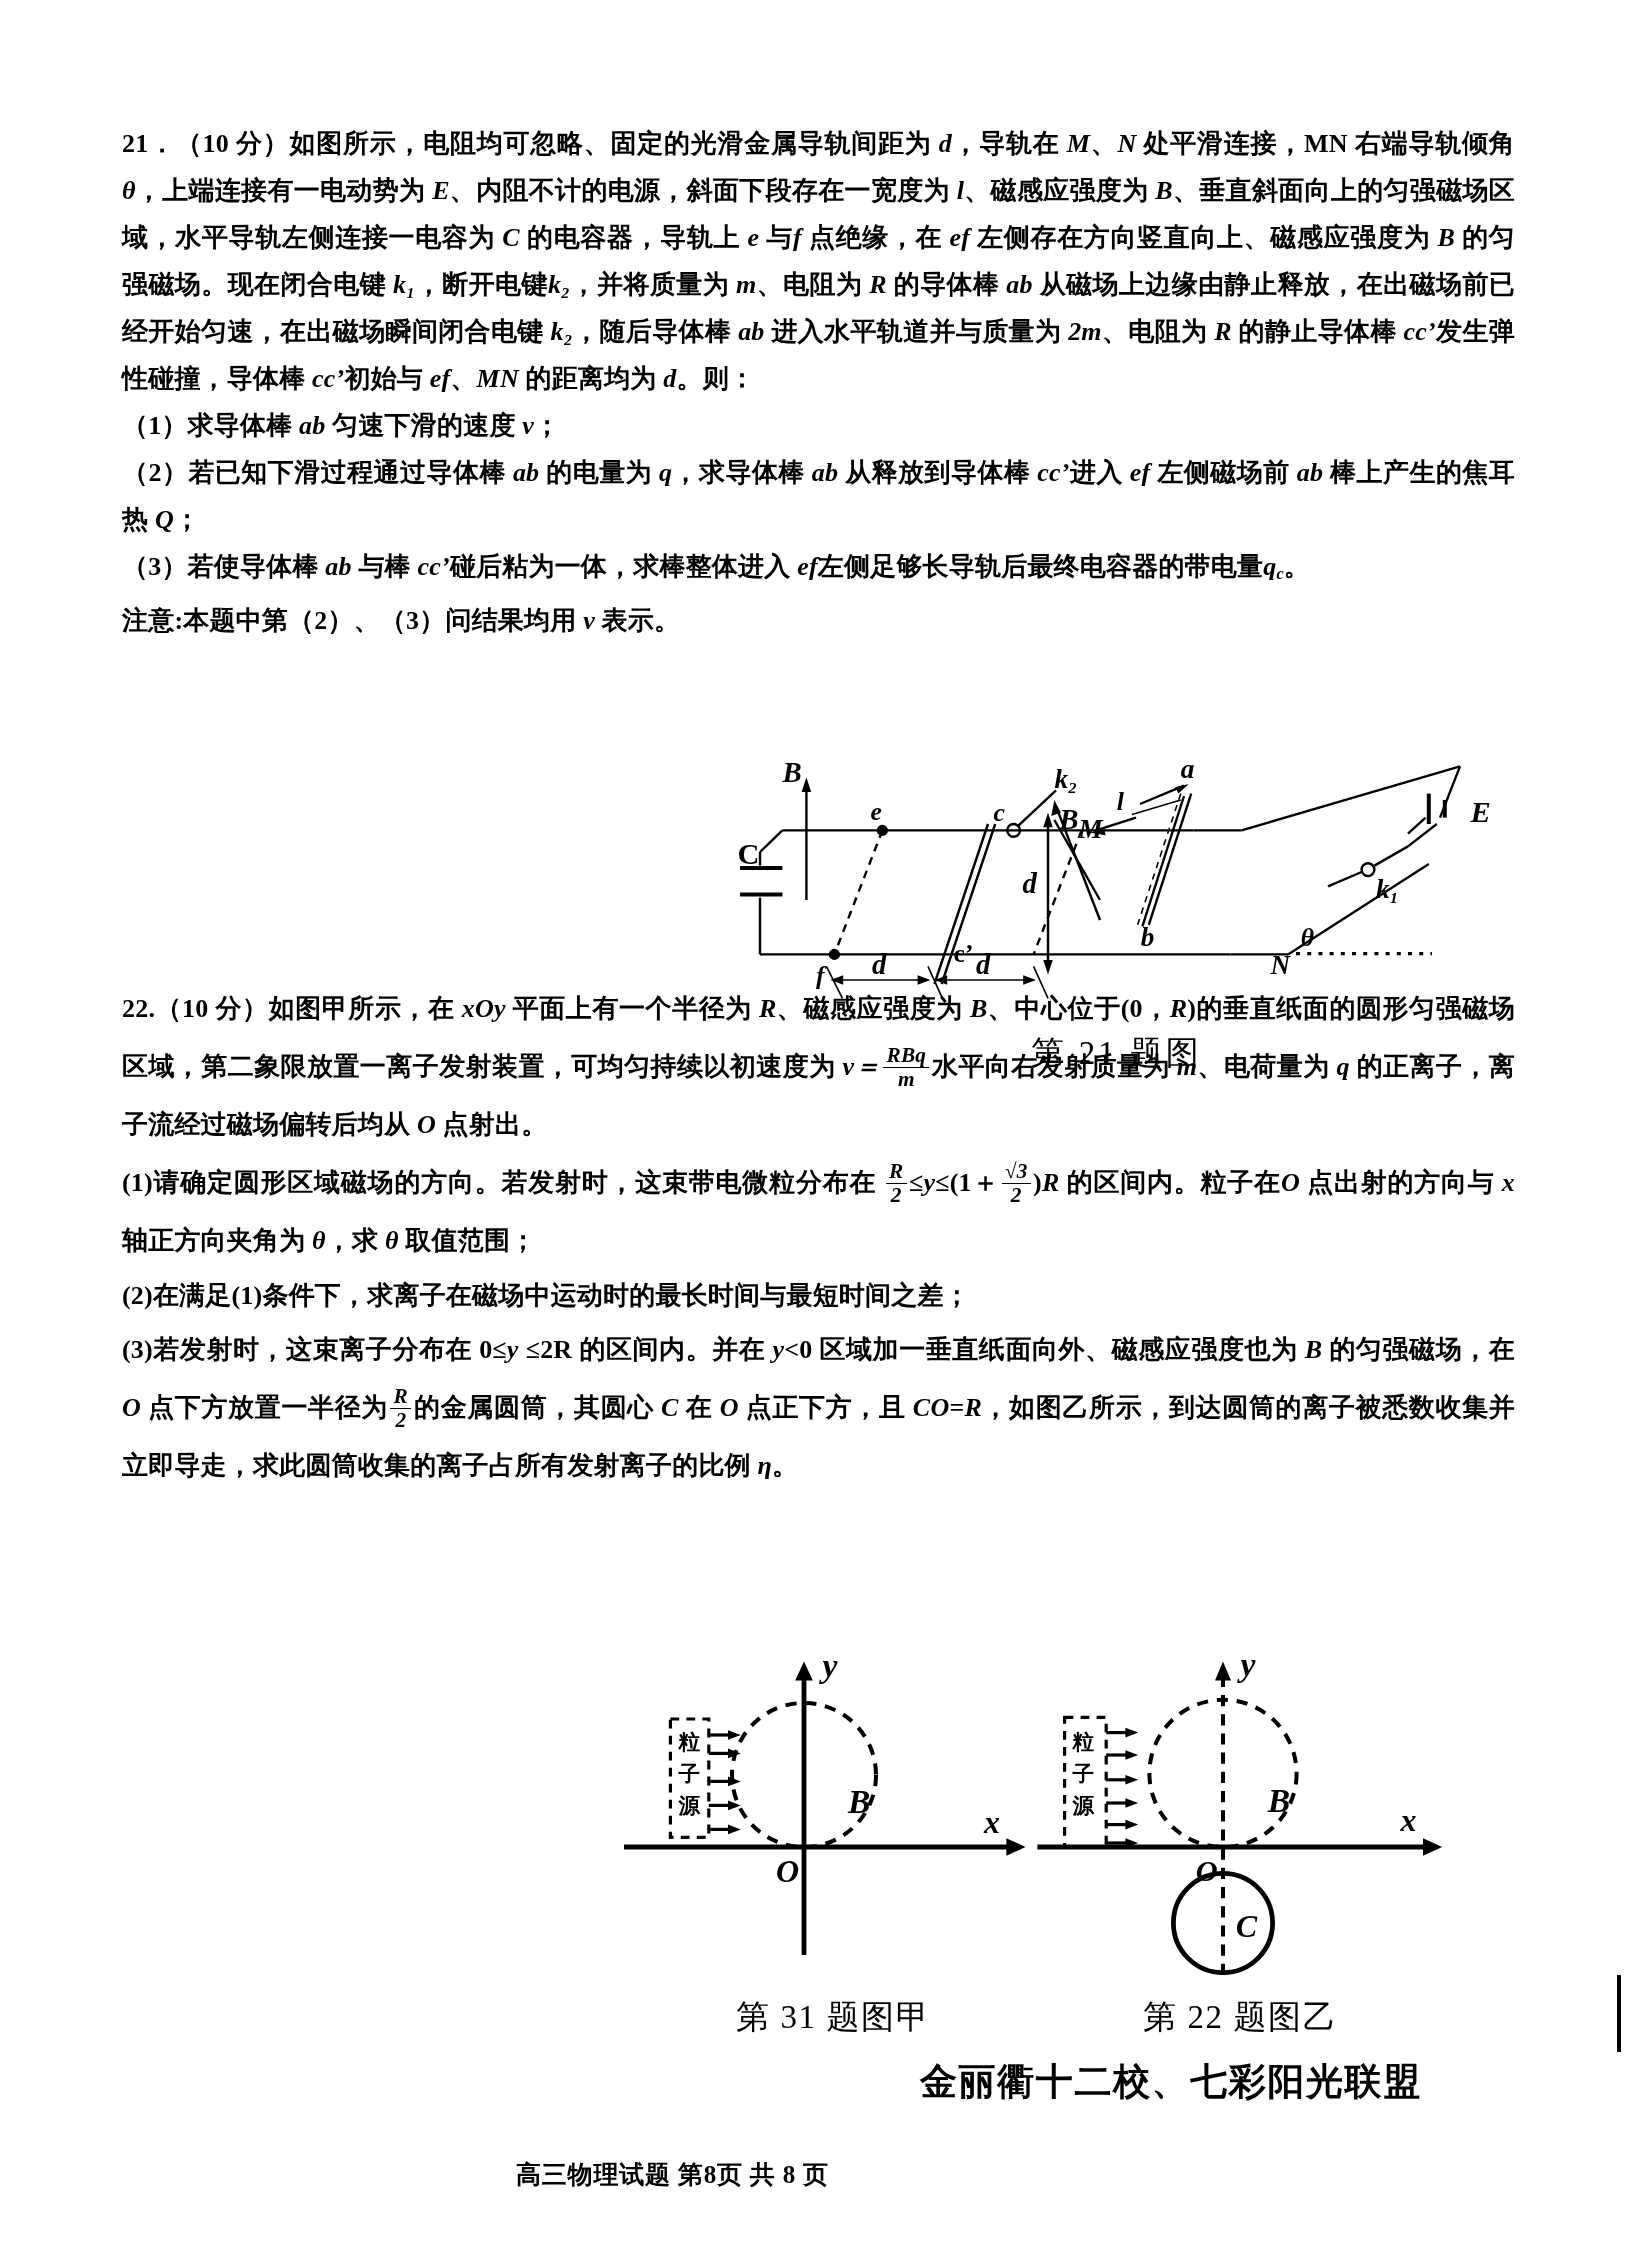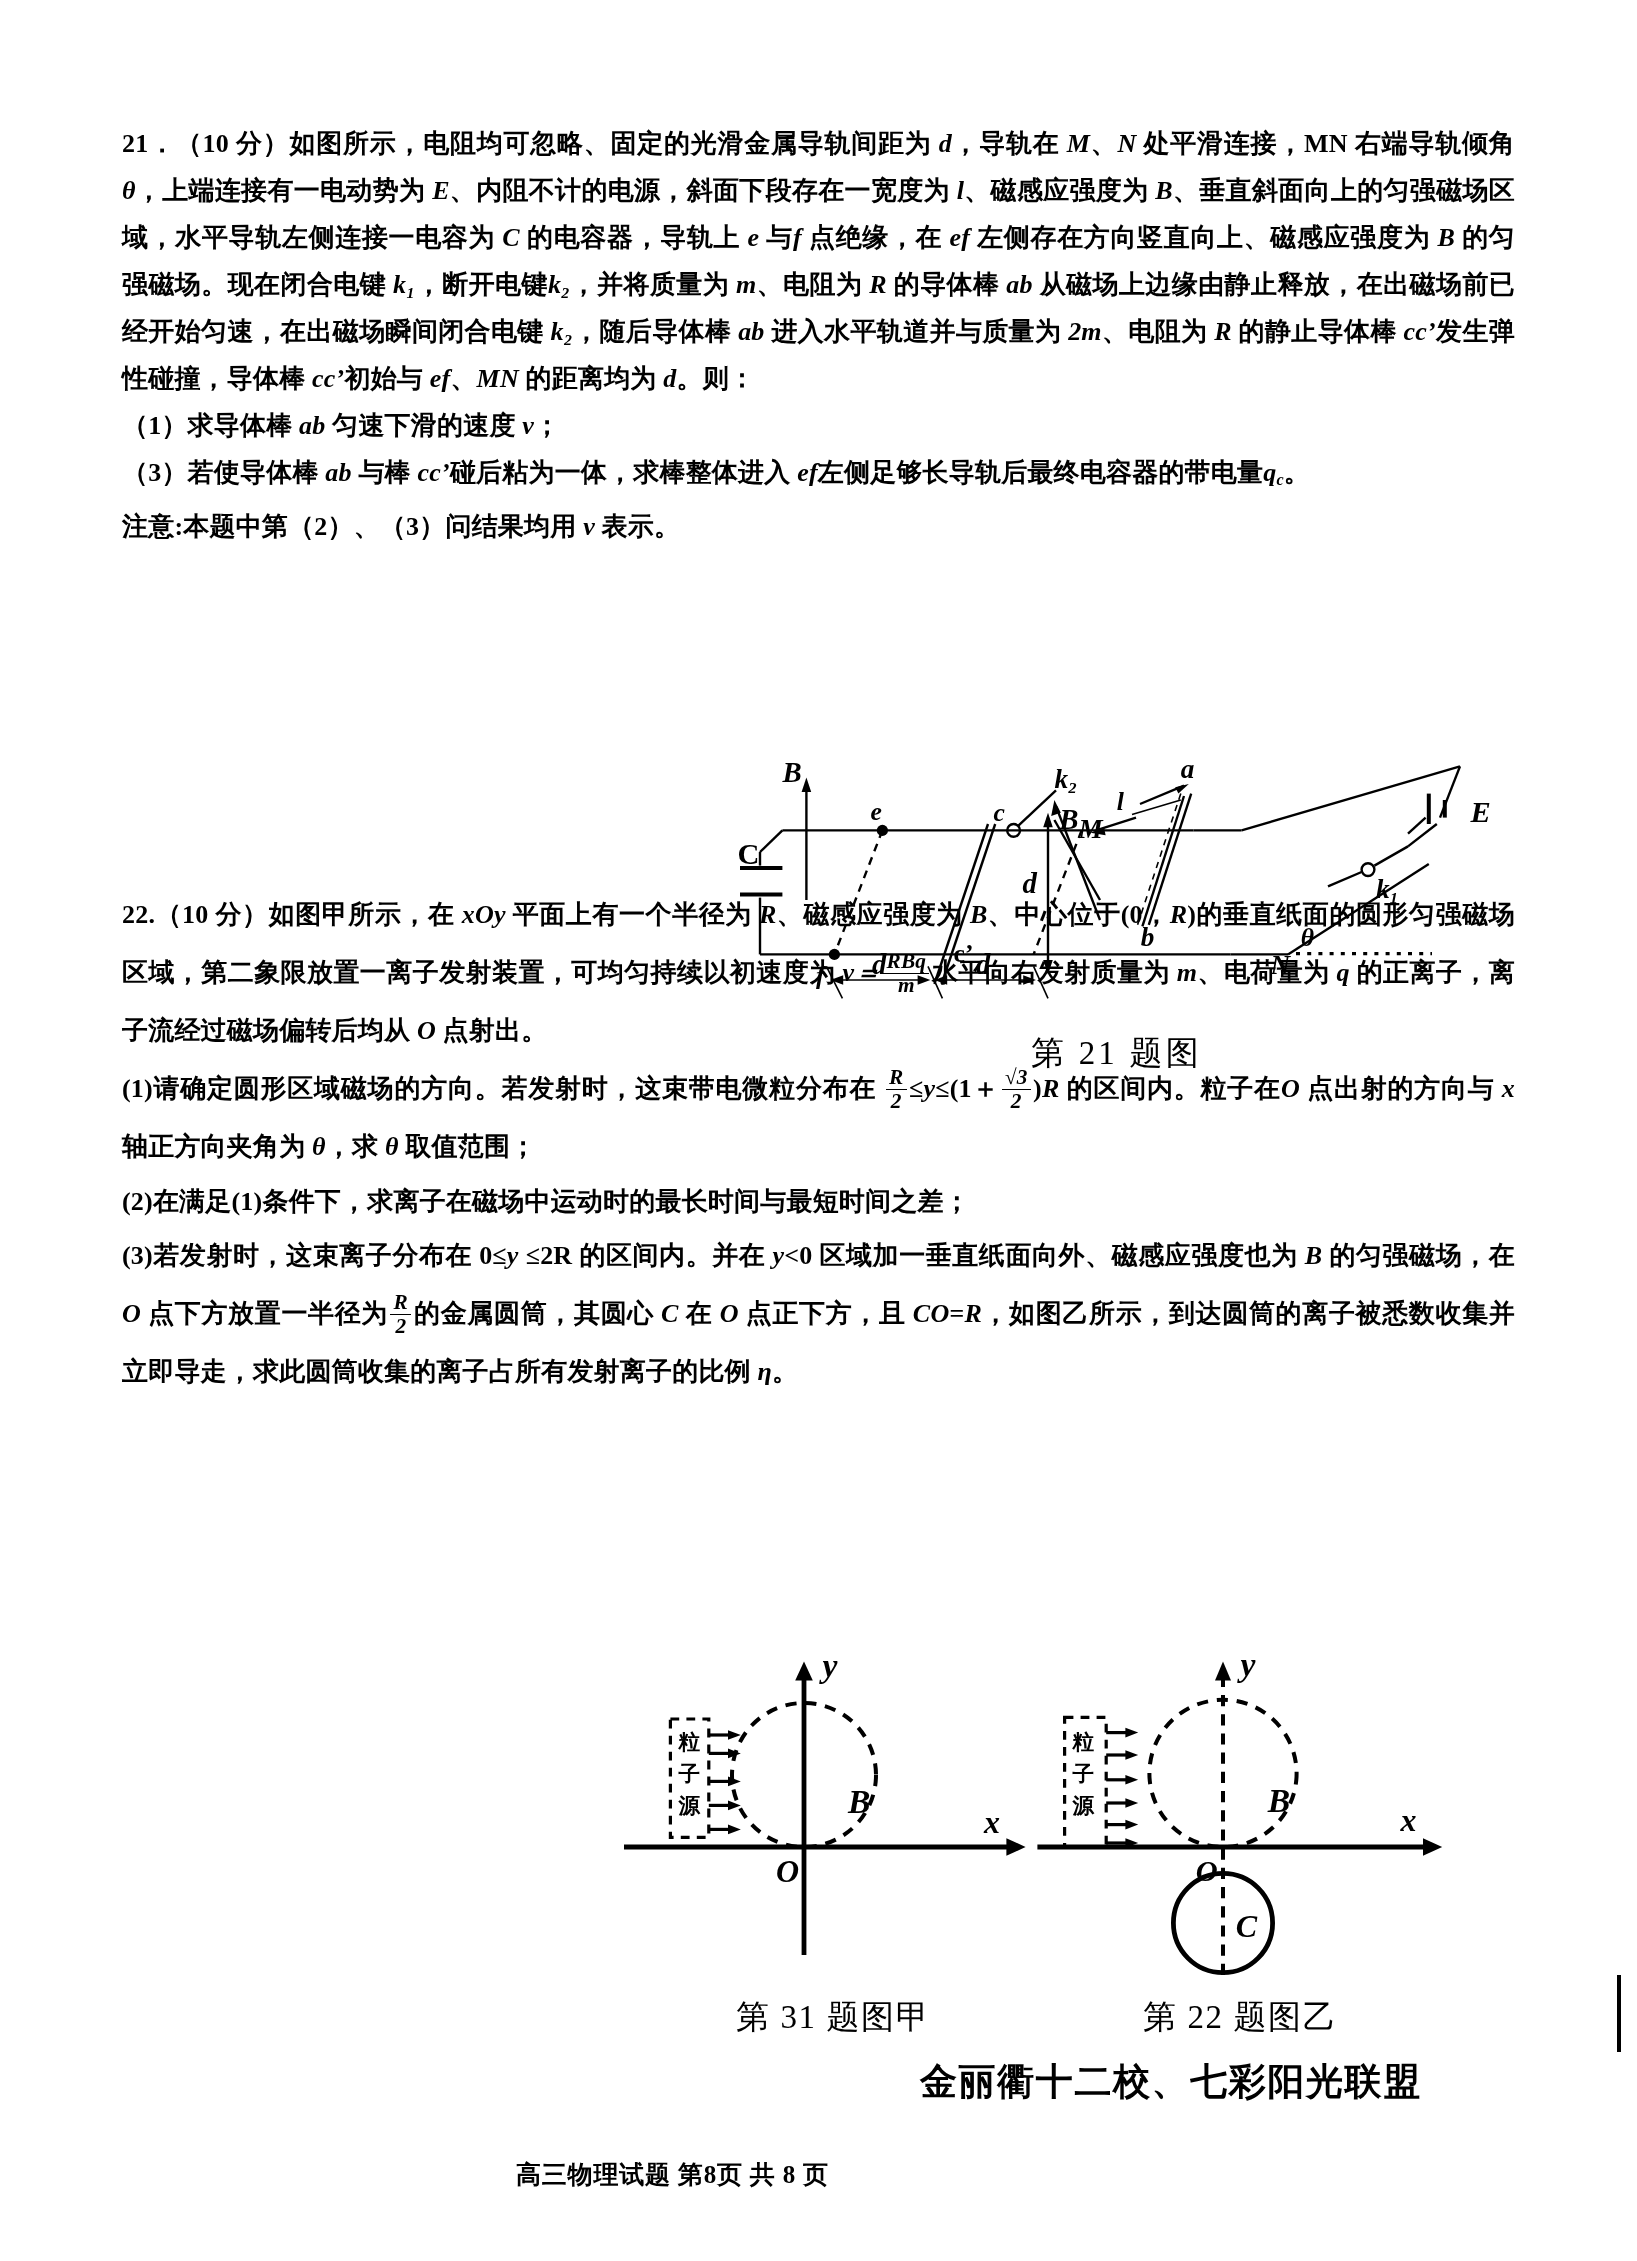--- a/index.html
+++ b/index.html
@@ -84,20 +84,23 @@
   <div class="body-text">
 
     <div class="para">
       <span>21．（10 分）如图所示，电阻均可忽略、固定的光滑金属导轨间距为 </span><i class="var">d</i><span>，导轨在 </span><i class="var">M</i><span>、</span><i class="var">N</i><span> 处平滑连接，</span><span>MN 右端导轨倾角 </span><i class="var">θ</i><span>，上端连接有一电动势为 </span><i class="var">E</i><span>、内阻不计的电源，斜面下段存在一宽度为 </span><i class="var">l</i><span>、磁感</span><span>应强度为 </span><i class="var">B</i><span>、垂直斜面向上的匀强磁场区域，水平导轨左侧连接一电容为 </span><i class="var">C</i><span> 的电容器，导轨上 </span><i class="var">e</i><span> 与</span><i class="var">f</i><span> 点绝缘，在 </span><i class="var">ef</i><span> 左侧存在方向竖直向上、磁感应强度为 </span><i class="var">B</i><span> 的匀强磁场。现在闭合电键 </span><i class="var">k₁</i><span>，断开电键</span><i class="var">k₂</i><span>，并将质量为 </span><i class="var">m</i><span>、电阻为 </span><i class="var">R</i><span> 的导体棒 </span><i class="var">ab</i><span> 从磁场上边缘由静止释放，在出磁场前已经开始匀速，在</span><span>出磁场瞬间闭合电键 </span><i class="var">k₂</i><span>，随后导体棒 </span><i class="var">ab</i><span> 进入水平轨道并与质量为 </span><i class="var">2m</i><span>、电阻为 </span><i class="var">R</i><span> 的静止导体棒 </span><i class="var">cc’</i><span>发生弹性碰撞，导体棒 </span><i class="var">cc’</i><span>初始与 </span><i class="var">ef</i><span>、</span><i class="var">MN</i><span> 的距离均为 </span><i class="var">d</i><span>。则：</span>
     </div>
 
     <div class="para">
       <span>（1）求导体棒 </span><i class="var">ab</i><span> 匀速下滑的速度 </span><i class="var">v</i><span>；</span>
     </div>
 
+    <div class="para">
+      <span>（2）若已知下滑过程通过导体棒 </span><i class="var">ab</i><span> 的电量为 </span><i class="var">q</i><span>，求导体棒 </span><i class="var">ab</i><span> 从释放到导体棒 </span><i class="var">cc’</i><span>进入 </span><i class="var">ef</i><span> 左侧磁场</span><span>前 </span><i class="var">ab</i><span> 棒上产生的焦耳热 </span><i class="var">Q</i><span>；</span>
+    </div>
 
     <div class="para">
       <span>（3）若使导体棒 </span><i class="var">ab</i><span> 与棒 </span><i class="var">cc’</i><span>碰后粘为一体，求棒整体进入 </span><i class="var">ef</i><span>左侧足够长导轨后最终电容器的带电量</span><i class="var">q</i><sub>c</sub><span>。</span>
     </div>
 
     <div class="para">
       <span>注意:本题中第（2）、（3）问结果均用 </span><i class="var">v</i><span> 表示。</span>
     </div>
 
     <div style="height:336px"></div>

